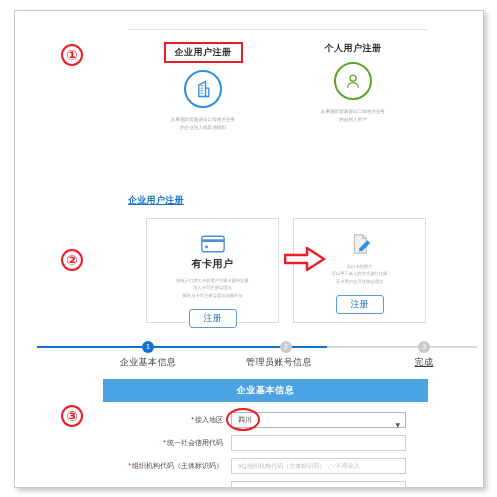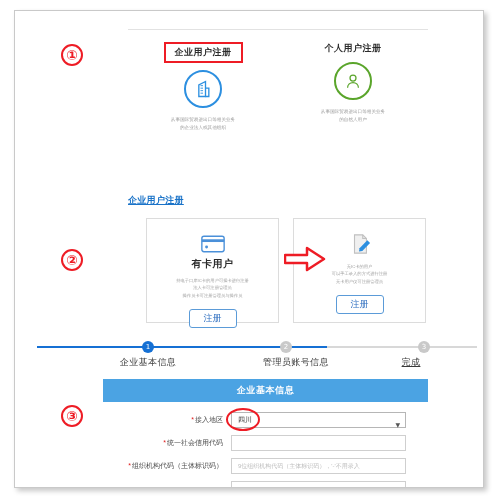--- a/index.html
+++ b/index.html
@@ -189,22 +189,22 @@
     margin-top: 3px;
   }
   .slabel {
     position: absolute;
     font-size: 9px;
     color: #3a3a3a;
     transform: translateX(-50%);
     letter-spacing: 0.4px;
   }
   .sl1 { left: 111px; }
-  .sl2 { left: 259px; font-family: Liberation Mono, monospace; }
-  .sl3 { left: 374px; text-decoration: underline; }
+  .sl2 { left: 242px; font-family: Liberation Mono, monospace; }
+  .sl3 { left: 387px; text-decoration: underline; }
 
   
   .formpanel {
     position: absolute;
     left: 88px; top: 368px;
     width: 325px;
   }
   .formhead {
     background: #4ba3e3;
     color: #fff;

